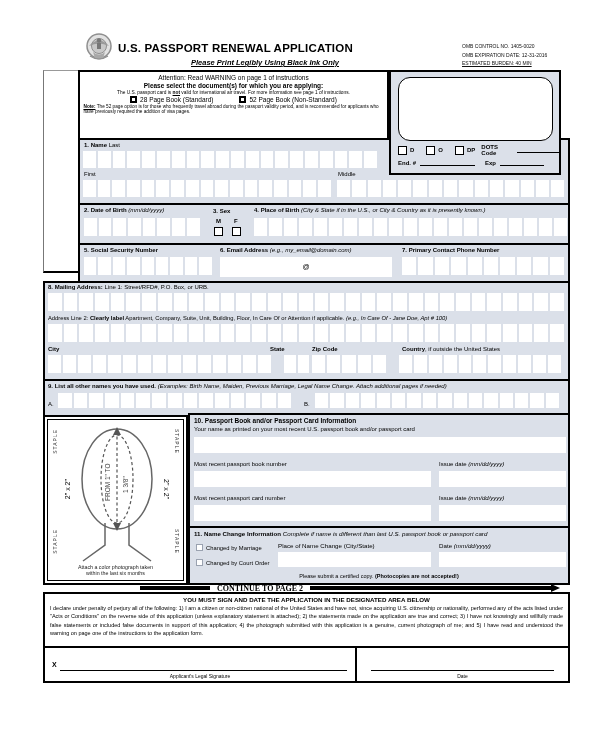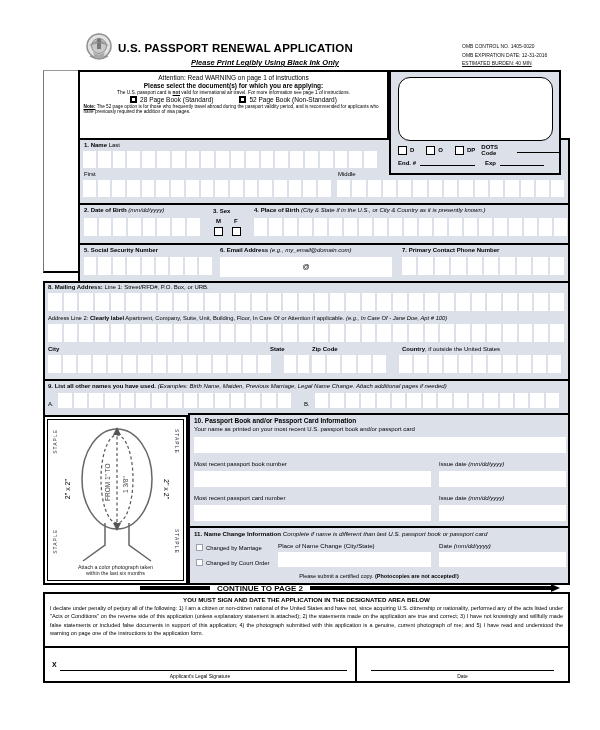--- a/index.html
+++ b/index.html
@@ -24,21 +24,21 @@
   
   #hdr-title{position:absolute;left:118px;top:42px;font-size:11.5px;font-weight:bold;letter-spacing:.2px;}
   #hdr-sub{position:absolute;left:150px;top:58px;width:230px;text-align:center;font-size:7.5px;font-weight:bold;font-style:italic;text-decoration:underline;}
   #omb{position:absolute;left:462px;top:42px;font-size:5px;line-height:1.7;color:#111;}
   
   #attn{left:78px;top:70px;width:311px;height:70px;background:#fff;display:flex;flex-direction:column;align-items:center;padding-top:2px;}
   #attn .row{display:flex;align-items:center;gap:4px;}
   
   #continue{position:absolute;left:140px;top:583px;width:420px;height:10px;display:flex;align-items:center;}
   #continue .bar{height:3.5px;background:#000;}
-  #continue .txt{font-size:8px;font-weight:bold;margin:8px 7px;white-space:nowrap;}
+  #continue .txt{font-size:8px;font-weight:bold;margin:8px 7px;white-space:nowrap;font-family:Liberation Serif, serif;}
   #continue .arrowhead{width:0;height:0;border-left:9px solid #000;border-top:4.5px solid transparent;border-bottom:4.5px solid transparent;}
   
   #decl-par{position:absolute;left:5px;right:5px;top:10px;font-size:5.5px;line-height:1.5;text-align:justify;}
   .sigline{position:absolute;border-bottom:1.6px solid #000;height:0;}
   .slabel{position:absolute;font-size:5px;text-align:center;}
 </style>
 </head>
 <body>
 
 <div id="page">

